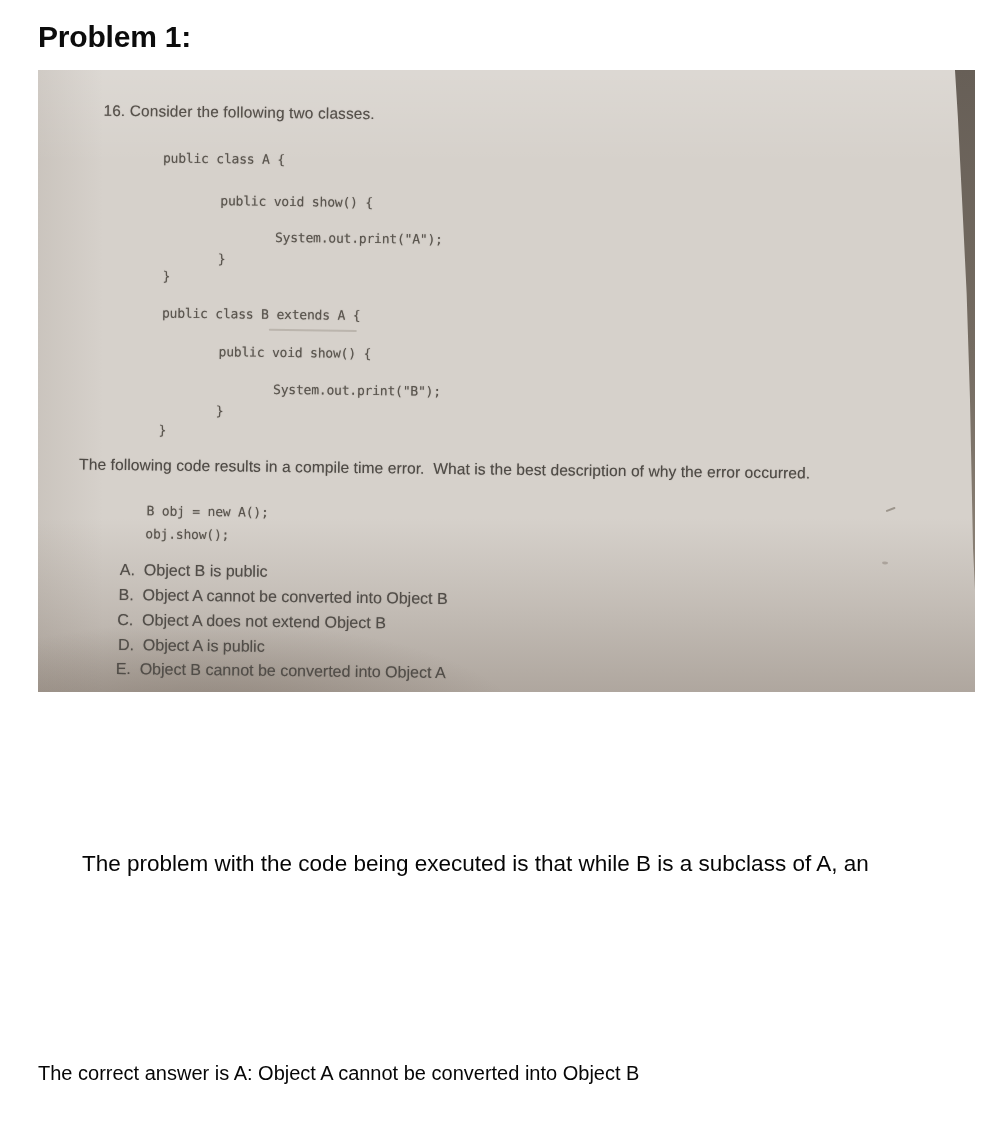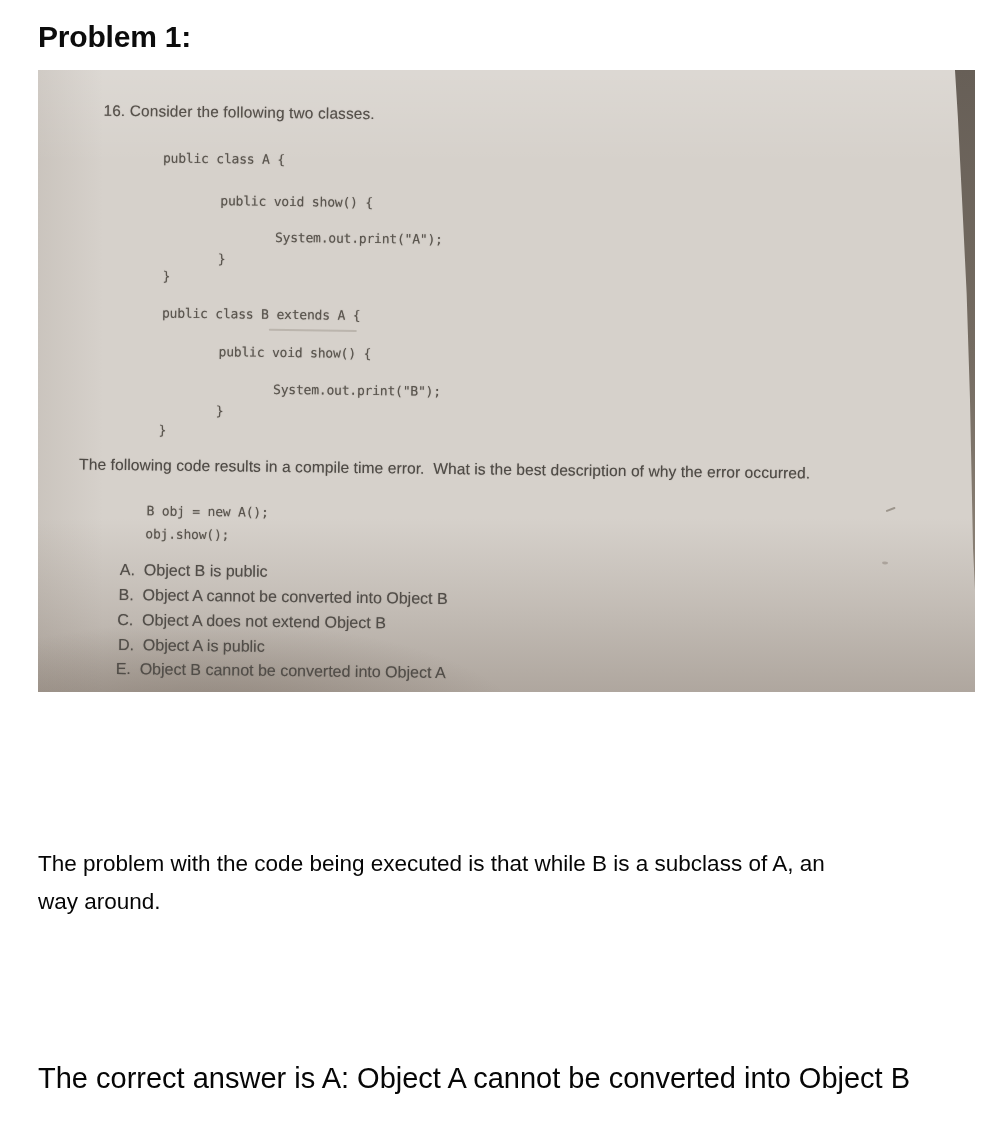--- a/index.html
+++ b/index.html
@@ -71,25 +71,25 @@
     position: absolute; width: 6px; height: 3px;
     background: rgba(130,120,110,0.45);
     border-radius: 50%;
   }
 
   
   .explanation {
     position: absolute; left: 38px; top: 845px;
     font-size: 22.5px; line-height: 37.5px; color: #060606;
   }
-  .explanation .x-line { white-space: pre; }
+  .explanation .x-line { white-space: pre; margin-left: 44px; }
 
   .answer-line {
     position: absolute; left: 38px; top: 1062px;
-    font-size: 29px; color: #060606;
+    font-size: 20px; color: #060606;
     white-space: pre;
     text-align: center;
   }
 </style>
 </head>
 <body>
 
 <div class="doc-heading">Problem 1:</div>
 
 <div class="scan-photo">
@@ -123,16 +123,15 @@
     <div class="scan-line scan-choice" style="left:87px; top:565px;">D.  Object A is public</div>
     <div class="scan-line scan-choice" style="left:85px; top:589px;">E.  Object B cannot be converted into Object A</div>
 
     <div class="pencil-mark" style="left:853px; top:428px;"></div>
     <div class="pencil-smudge" style="left:850px; top:481px;"></div>
   </div>
 </div>
 
 <div class="explanation">
   <div class="x-line">The problem with the code being executed is that while B is a subclass of A, an</div>
-  <div class="x-line">way around.</div>
 </div>
 
 <div class="answer-line">The correct answer is A: Object A cannot be converted into Object B</div>
 
 </body></html>

